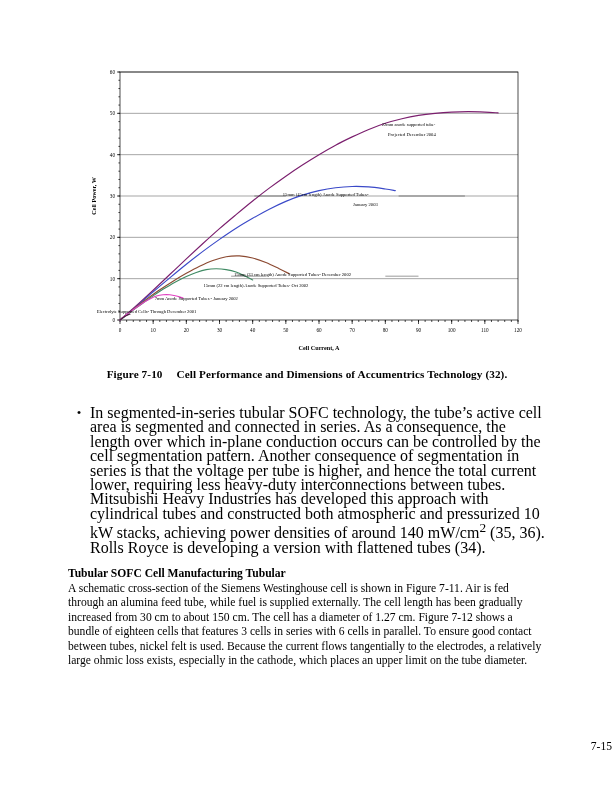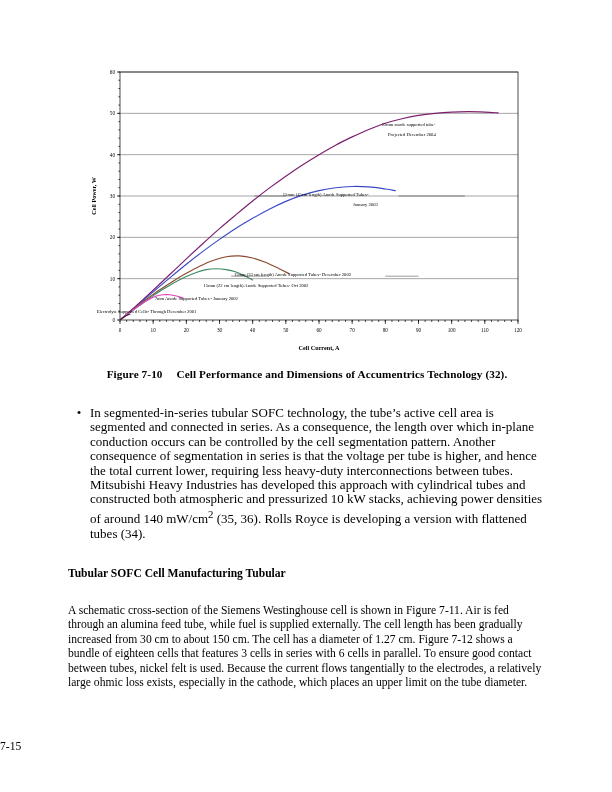--- a/index.html
+++ b/index.html
@@ -37,43 +37,43 @@
     width:478px;
   }
   .bullet-row { display:flex; align-items:flex-start; }
   .bullet-dot {
     width:22px; flex:0 0 22px;
     font-size:13px; line-height:14.4px;
     text-align:center;
   }
   .bullet-text {
     flex:1 1 auto;
-    font-size:13px;
+    font-size:16px;
     line-height:14.4px;
     text-align:left;
   }
 
   .para {
     position:absolute;
     left:68px;
     width:478px;
     font-size:11.6px;
     line-height:14.4px;
   }
   #para-remainder { top:529px; }
   #section-heading {
     position:absolute; left:68px; top:567px;
     font-size:11.6px; font-weight:bold; line-height:14.4px;
   }
-  #para-manufacturing { top:604px; }
+  #para-manufacturing { top:582px; }
 
   .footer-pageno {
     position:absolute;
     left:0; top:740px; width:612px;
-    text-align:left;
+    text-align:right;
     font-size:11.6px;
   }
 
   
   svg { display:block; }
   .ax-label {
     font-family:"Liberation Serif", serif;
     font-size:6.2px;
     font-weight:bold;
     fill:#000;

